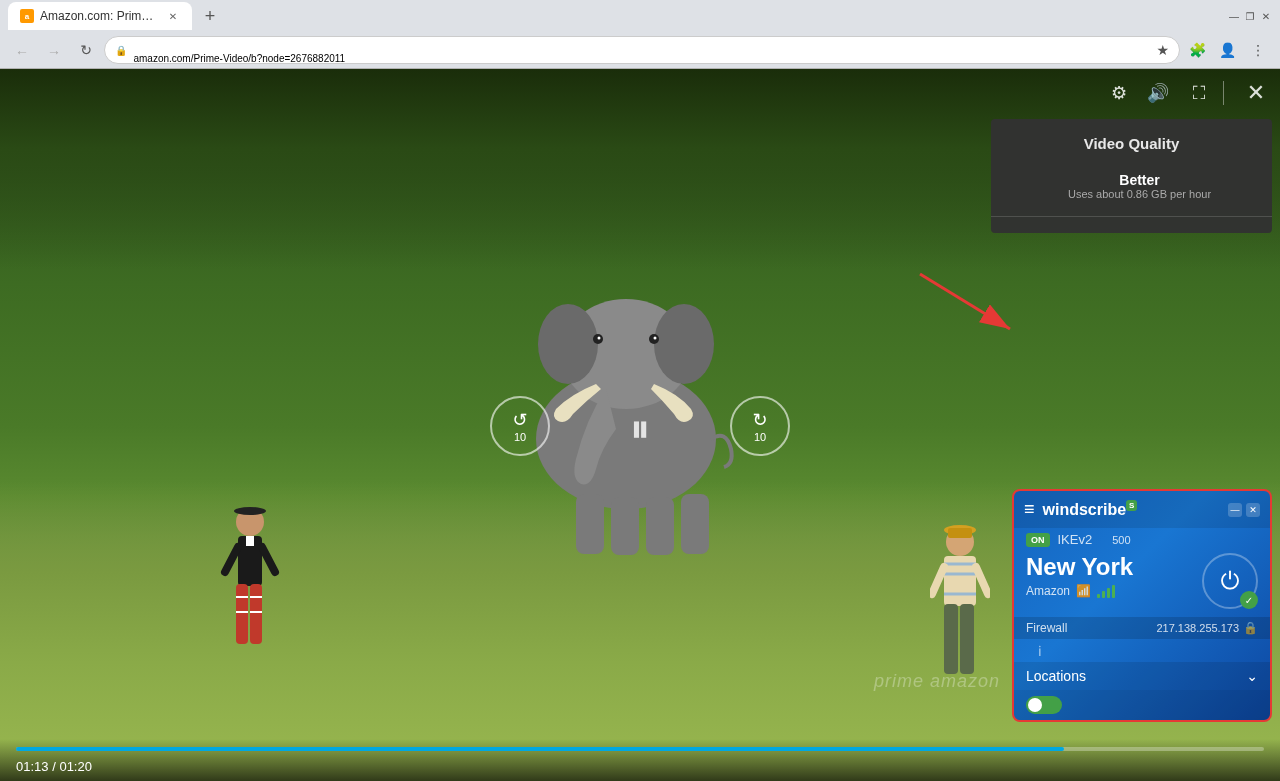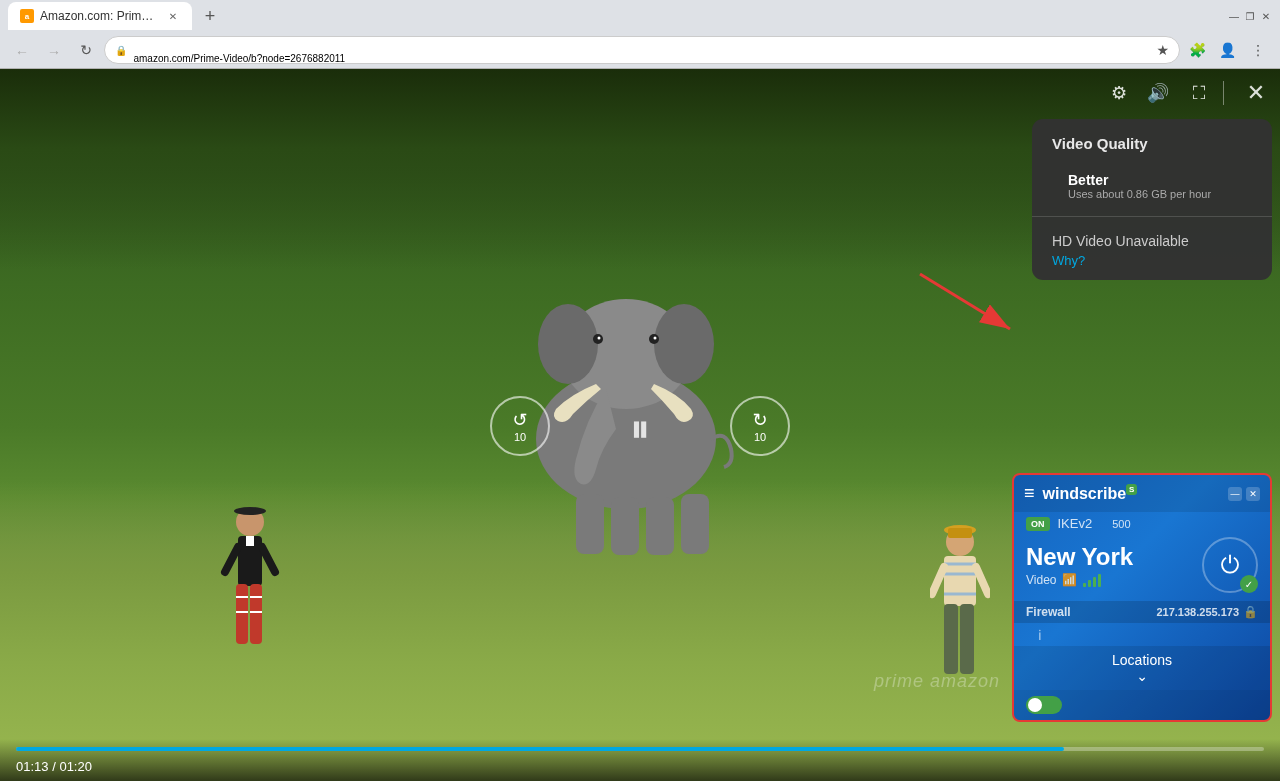--- a/index.html
+++ b/index.html
@@ -263,26 +263,27 @@
       color: rgba(255,255,255,0.8);
       font-size: 48px;
       cursor: pointer;
     }
 
     
     .quality-panel {
       position: absolute;
       top: 50px;
       right: 8px;
-      width: 240px;
+      width: 281px;
       background: rgba(50,50,50,0.97);
-      border-radius: 11px;
+      border-radius: 4px;
       padding: 16px 0 8px;
       color: #fff;
       z-index: 100;
+      text-align: center;
     }
     .quality-title {
       font-size: 15px;
       font-weight: 600;
       padding: 0 20px 12px;
       color: #e8e8e8;
     }
     .quality-option {
       padding: 8px 20px 8px 36px;
       cursor: pointer;
@@ -405,21 +406,20 @@
       font-size: 13px;
     }
     .vpn-port {
       color: rgba(255,255,255,0.8);
       font-size: 11px;
       margin-left: 12px;
     }
 
     .vpn-main {
       display: flex;
-      align-items: center;
       padding: 4px 12px 8px;
     }
     .vpn-location-info {
       flex: 1;
     }
     .vpn-city {
       font-size: 24px;
       font-weight: bold;
       color: #fff;
       line-height: 1.2;
@@ -474,21 +474,20 @@
       display: flex; align-items: center; justify-content: center;
       font-size: 10px;
       color: #fff;
     }
 
     .vpn-firewall-row {
       display: flex;
       align-items: center;
       padding: 4px 12px;
       background: rgba(0,0,0,0.15);
-      font-weight: bold;
     }
     .vpn-firewall-label {
       color: rgba(255,255,255,0.8);
       font-size: 12px;
       flex: 1;
     }
     .vpn-ip {
       color: rgba(255,255,255,0.8);
       font-size: 11px;
     }
@@ -502,21 +501,20 @@
       font-size: 14px;
       padding: 4px 12px;
     }
 
     .vpn-locations-row {
       display: flex;
       align-items: center;
       padding: 6px 12px;
       background: rgba(0,0,0,0.1);
       cursor: pointer;
-      flex-direction: column;
     }
     .vpn-locations-label {
       color: #fff;
       font-size: 14px;
       flex: 1;
     }
     .vpn-chevron {
       color: #fff;
       font-size: 14px;
     }
@@ -715,24 +713,20 @@
   <div class="quality-panel">
     <div class="quality-title">Video Quality</div>
 
     <div class="quality-option">
       <div class="quality-name">Better</div>
       <div class="quality-desc">Uses about 0.86 GB per hour</div>
     </div>
 
     <div class="quality-panel-divider"></div>
 
-    <div class="hd-unavailable">
-      <div class="hd-title">HD Video Unavailable</div>
-      <div class="hd-why">Why?</div>
-    </div>
   </div>
 
   <div class="red-arrow">
     <svg width="120" height="80" viewBox="0 0 120 80">
       <defs>
         <marker id="arrowhead" markerWidth="10" markerHeight="7" refX="10" refY="3.5" orient="auto">
           <polygon points="0 0, 10 3.5, 0 7" fill="#e53935"></polygon>
         </marker>
       </defs>
       <line x1="10" y1="10" x2="100" y2="65" stroke="#e53935" stroke-width="3" marker-end="url(#arrowhead)"></line>
@@ -755,21 +749,21 @@
     <div class="vpn-status-bar">
       <span class="vpn-status-on">ON</span>
       <span class="vpn-protocol">IKEv2</span>
       <span class="vpn-port">500</span>
     </div>
 
     <div class="vpn-main">
       <div class="vpn-location-info">
         <div class="vpn-city">New York</div>
         <div class="vpn-server-row">
-          <span class="vpn-server-name">Video</span>
+          <span class="vpn-server-name">Amazon</span>
           <span class="vpn-wifi-icon">📶</span>
           <div class="vpn-signal-icon">
             <div class="vpn-signal-bar" style="height:4px;"></div>
             <div class="vpn-signal-bar" style="height:7px;"></div>
             <div class="vpn-signal-bar" style="height:10px;"></div>
             <div class="vpn-signal-bar" style="height:13px;"></div>
           </div>
         </div>
       </div>
       <div class="vpn-power-btn">

